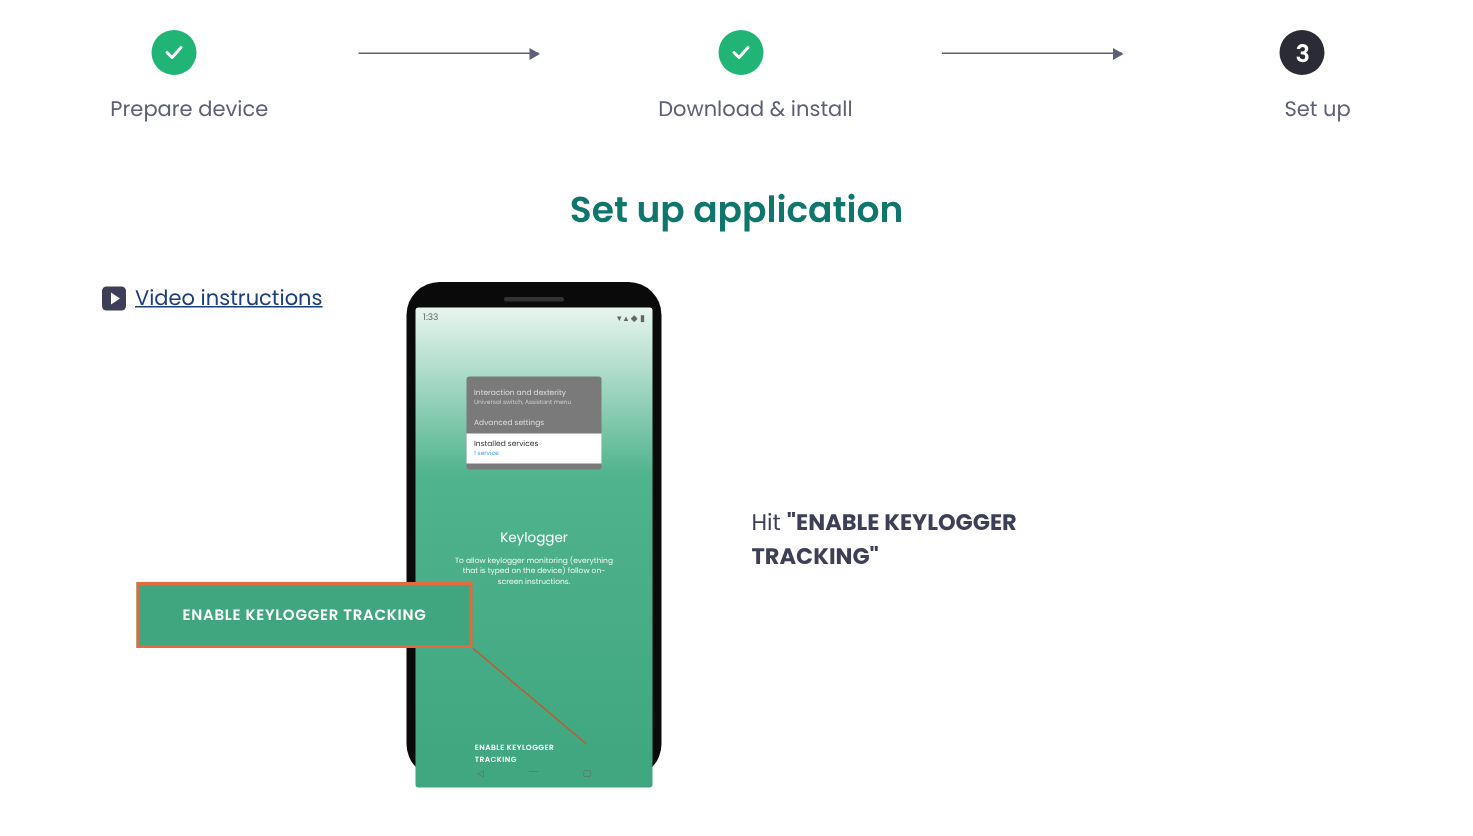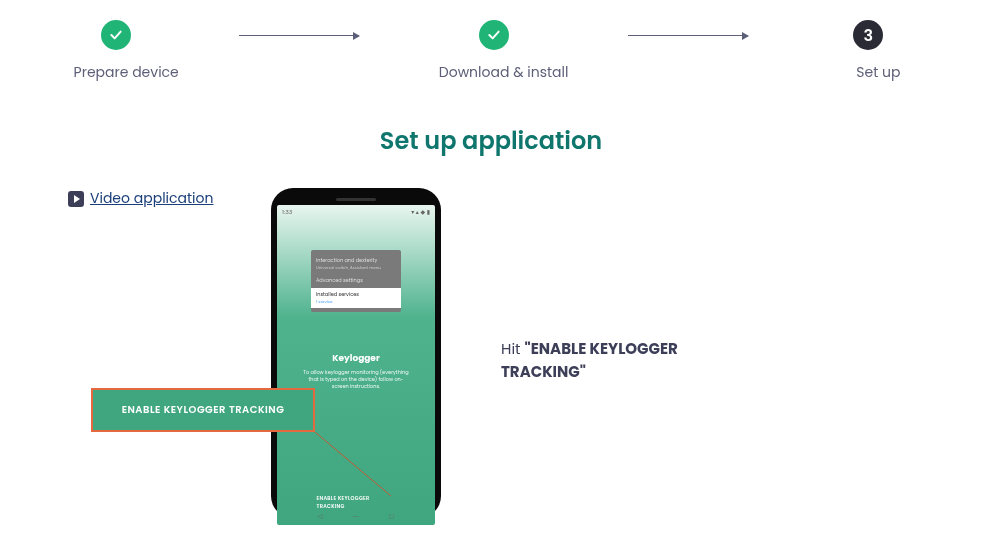--- a/index.html
+++ b/index.html
@@ -164,21 +164,21 @@
 .settings-row .sub {
   color: #3fa0ff;
   font-size: 4px;
 }
 .settings-row.dark .sub { color: #ccc; font-size: 4px; }
 .keylogger-text {
   margin-top: 40px;
   text-align: center;
   color: #fff;
 }
-.keylogger-text .kl-title { font-size: 9px; font-weight: 700; }
+.keylogger-text .kl-title { font-size: 9px; font-weight: 400; }
 .keylogger-text .kl-desc {
   font-size: 5px;
   margin: 4px auto 0 auto;
   width: 110px;
   opacity: 0.9;
   line-height: 1.4;
 }
 .enable-small {
   position: absolute;
   bottom: 14px;
@@ -263,21 +263,21 @@
     <div class="step-circle current">3</div>
     <div class="step-label">Set up</div>
   </div>
 </div>
 
 <h1 class="page-title">Set up application</h1>
 
 <div class="content">
   <a class="video-link">
     <span class="play-icon"></span>
-    <span> Video application</span>
+    <span> Video instructions</span>
   </a>
 
   <div class="phone-wrap">
     <div class="phone">
       <div class="phone-speaker"></div>
       <div class="phone-screen">
         <div class="statusbar">
           <span>1:33</span>
           <span>▾ ▴ ◆ ▮</span>
         </div>

